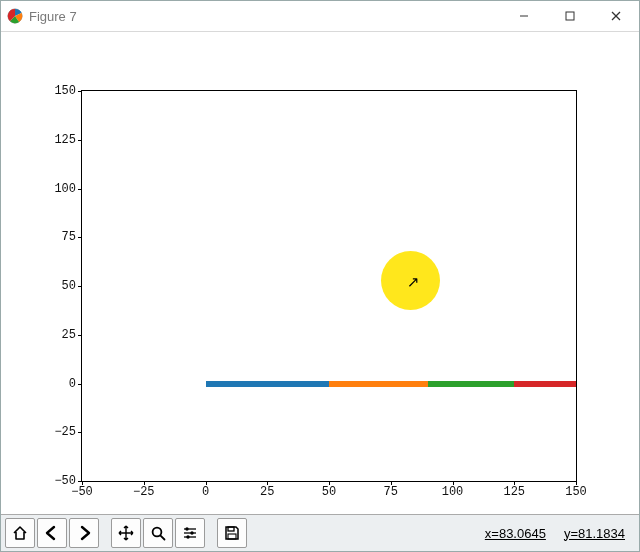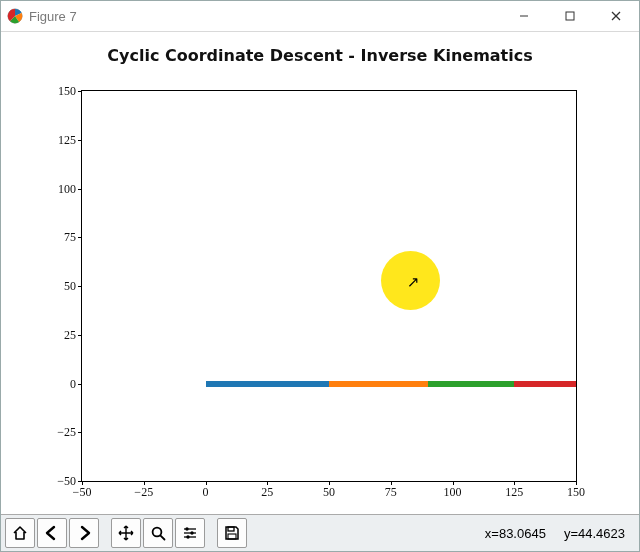--- a/index.html
+++ b/index.html
@@ -67,21 +67,21 @@
     top: 58px;
     width: 496px;   
     height: 392px;  
     border: 1px solid #000;
     box-sizing: border-box;
     background: #fff;
   }
   .ytick, .xtick {
     position: absolute;
     font-size: 12px;
-    font-family: Liberation Serif, serif;
+    font-family: Liberation Mono, monospace;
     color: #111;
   }
   .ytick { right: 100%; padding-right: 6px; transform: translateY(-50%); white-space: nowrap; }
   .xtick { top: 100%; padding-top: 4px; transform: translateX(-50%); white-space: nowrap; }
   .tickmark-y { position: absolute; width: 4px; height: 1px; background:#000; left:-4px; }
   .tickmark-x { position: absolute; width: 1px; height: 4px; background:#000; bottom:-4px; }
   .segment {
     position: absolute;
     height: 6px;
     transform: translateY(-50%);
@@ -118,20 +118,21 @@
     color: #222;
   }
   .tb-gap { width: 8px; }
   .coord-readout {
     margin-left: auto;
     display: flex;
     gap: 18px;
     font-size: 13px;
     color: #000;
     padding-right: 10px;
+    text-decoration: underline;
   }
   svg { display: block; }
 </style>
 </head>
 <body>
 
 <div class="window">
 
   <div class="titlebar">
     <span class="app-icon">
@@ -158,21 +159,20 @@
       <div class="win-btn" title="Close">
         <svg width="10" height="10">
           <line x1="1" y1="1" x2="9" y2="9" stroke="#333" stroke-width="1.2"></line>
           <line x1="9" y1="1" x2="1" y2="9" stroke="#333" stroke-width="1.2"></line>
         </svg>
       </div>
     </div>
   </div>
 
   <div class="figure-area">
-    <div class="chart-title">Cyclic Coordinate Descent - Inverse Kinematics</div>
 
     <div class="plot" id="plot">
 
     <div class="tickmark-y" style="top: 390px;"></div>
         <div class="ytick" style="top: 390px;">−50</div>
         <div class="tickmark-y" style="top: 341.25px;"></div>
         <div class="ytick" style="top: 341.25px;">−25</div>
         <div class="tickmark-y" style="top: 292.5px;"></div>
         <div class="ytick" style="top: 292.5px;">0</div>
         <div class="tickmark-y" style="top: 243.75px;"></div>
@@ -256,17 +256,17 @@
     <div class="tb-btn" title="Save">
       <svg width="16" height="16" viewBox="0 0 16 16">
         <path d="M2 2 H12 L14 4 V14 H2 Z" fill="none" stroke="#000" stroke-width="1.5"></path>
         <rect x="4" y="2" width="6" height="4" fill="none" stroke="#000" stroke-width="1.3"></rect>
         <rect x="4" y="9" width="8" height="5" fill="none" stroke="#000" stroke-width="1.1"></rect>
       </svg>
     </div>
 
     <div class="coord-readout">
       <span>x=83.0645</span>
-      <span>y=44.4623</span>
+      <span>y=81.1834</span>
     </div>
   </div>
 
 </div>
 
 </body></html>

